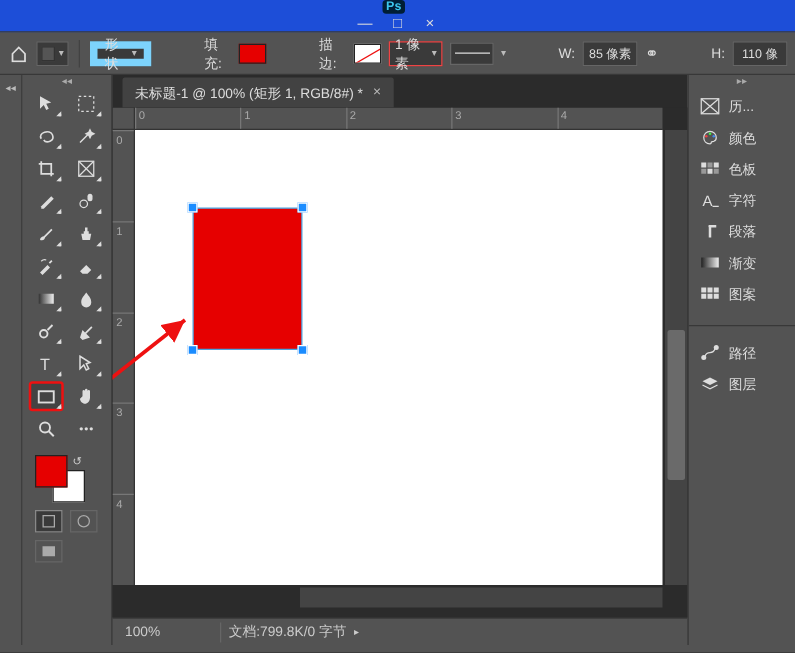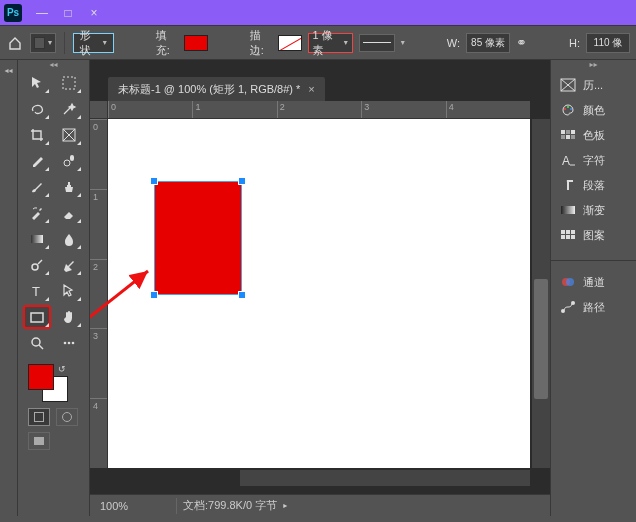--- a/index.html
+++ b/index.html
@@ -1,34 +1,34 @@
 <!DOCTYPE html>
 <html><head>
 <meta charset="utf-8">
 <style>
   * { box-sizing: border-box; margin: 0; padding: 0; font-family: "Microsoft YaHei", Arial, sans-serif; }
   body { background: #2a2a2a; width: 636px; height: 522px; overflow: hidden; color: #ccc; font-size: 11px; user-select: none; }
   .window { width: 636px; height: 522px; background: #535353; display: flex; flex-direction: column; }
 
   
-  .titlebar { height: 26px; background: #8b5cf6; display: flex; align-items: center; padding: 0 4px; border-bottom: 1px solid #383838; }
+  .titlebar { height: 26px; background: #1d4ed8; display: flex; align-items: center; padding: 0 4px; border-bottom: 1px solid #383838; flex-direction: column; }
   .ps-logo { width: 18px; height: 18px; background: #001e36; border-radius: 3px; color:#3cc7ed; font-weight:bold; font-size:10px; display:flex; align-items:center; justify-content:center; margin-right:6px;}
   .menu { display: flex; gap: 10px; flex: 1; }
   .menu span { color: #ddd; cursor: default; }
   .winctrl { display:flex; gap:14px; color:#ddd; font-size:12px; padding:0 8px;}
   .winctrl span { width:12px; text-align:center; }
 
   
   .optbar { height: 34px; background: #535353; border-bottom: 1px solid #383838; display:flex; align-items:center; gap:6px; padding:0 6px; color:#ddd; font-size:11px;}
   .opt-home { width:20px; height:20px; display:flex; align-items:center; justify-content:center;}
   .opt-box { width:26px; height:20px; border:1px solid #666; background:#3a3a3a; display:flex; align-items:center; padding:0 3px; gap:3px;}
   .swatch-sm { width:12px; height:12px; border:1px solid #333; }
   .caret { font-size:8px; color:#bbb;}
   .sep { width:1px; height:22px; background:#424242; margin:0 2px;}
-  .dropdown { display:flex; align-items:center; gap:4px; background:#3a3a3a; border:1px solid #7dd3fc; height:20px; padding:0 6px;}
+  .dropdown { display:flex; align-items:center; gap:4px; background:#3a3a3a; border:6px solid #7dd3fc; height:20px; padding:0 6px;}
   .opt-label { color:#ddd;margin-left:36px; }
   .fill-sw { width:26px; height:16px; border:1px solid #222;}
   .stroke-sw { width:26px; height:16px; border:1px solid #222; background:#fff; position:relative; overflow:hidden;}
   .stroke-sw::before { content:""; position:absolute; left:-4px; top:7px; width:34px; height:1px; background:#e11; transform:rotate(-30deg);}
   .wide-input { background:#3a3a3a; border:1px solid #ef4444; height:20px; padding:0 4px; display:flex; align-items:center; gap:4px; color:#ddd;}
   .line-sample { width:40px; height:18px; border:1px solid #666; background:#3a3a3a; display:flex; align-items:center; justify-content:center;}
   .line-sample::before { content:""; width:28px; height:1px; background:#ddd;}
   .num-input { width:44px; height:20px; background:#3a3a3a; border:1px solid #666; text-align:center; color:#ddd; font-size:10px;}
 
   
@@ -48,21 +48,21 @@
   .fg { position:absolute; left:0; top:0; width:26px; height:26px; border:1px solid #222; background:#e60000;}
   .bg { position:absolute; left:14px; top:12px; width:26px; height:26px; border:1px solid #222; background:#fff;}
   .swap { position:absolute; left:30px; top:0; font-size:9px; color:#ccc;}
 
   .mode-row { display:flex; gap:6px; padding:6px 10px;}
   .mode { width:22px; height:18px; border:1px solid #666; display:flex; align-items:center; justify-content:center;}
   .mode.active { background:#3a3a3a; border-color:#888;}
 
   
   .docarea { flex:1; background:#2b2b2b; display:flex; flex-direction:column; min-width:0;}
-  .doctab-row { height:41px; display:flex; align-items:flex-end; padding-left:18px;}
+  .doctab-row { height:26px; display:flex; align-items:flex-end; padding-left:8px;}
   .doctab { background:#424242; height:24px; padding:0 10px; color:#ddd; display:flex; align-items:center; gap:8px; border-top-left-radius:2px; border-top-right-radius:2px;}
   .doctab .x { color:#bbb; font-size:11px;}
 
   .canvas-wrap { flex:1; position:relative; background:#2b2b2b; overflow:hidden;}
   .ruler-h { position:absolute; left:18px; right:20px; top:0; height:18px; background:#535353; border-bottom:1px solid #333; display:flex;}
   .ruler-v { position:absolute; left:0; top:18px; bottom:26px; width:18px; background:#535353; border-right:1px solid #333; display:flex; flex-direction:column;}
   .ruler-corner { position:absolute; left:0; top:0; width:18px; height:18px; background:#535353; border-right:1px solid #333; border-bottom:1px solid #333;}
   .tick { flex:1; position:relative; color:#aaa; font-size:9px;}
   .ruler-h .tick { border-left:1px solid #777;}
   .ruler-h .tick span { position:absolute; left:2px; top:1px;}
@@ -475,34 +475,34 @@
               </svg>
             </span>
             <span class="lab">图案</span>
           </div>
         </div>
       <div class="rp-divider"></div>
       <div class="rp-group" id="rp-g2">
           <div class="rp-item">
             <span class="ic">
               <svg width="16" height="14">
-                <circle cx="6" cy="7" r="4" fill="#e44" opacity=".7"></circle>
-                <circle cx="10" cy="7" r="4" fill="#48e" opacity=".7"></circle>
-              </svg>
-            </span>
-            <span class="lab">通道</span>
-          </div>
-          <div class="rp-item">
-            <span class="ic">
-              <svg width="16" height="14">
                 <circle cx="3" cy="11" r="2" fill="#ddd"></circle>
                 <circle cx="13" cy="3" r="2" fill="#ddd"></circle>
                 <path d="M4 10C6 4 10 10 12 4" stroke="#ddd" fill="none"></path>
               </svg>
             </span>
             <span class="lab">路径</span>
           </div>
+          <div class="rp-item">
+            <span class="ic">
+              <svg width="16" height="14">
+                <path d="M8 2l6 3-6 3-6-3z" fill="#ddd"></path>
+                <path d="M2 8l6 3 6-3" stroke="#ddd" fill="none"></path>
+              </svg>
+            </span>
+            <span class="lab">图层</span>
+          </div>
         </div>
     </div>
   </div>
 
   <div class="resize-grip"></div>
 </div>
 
 </body></html>

